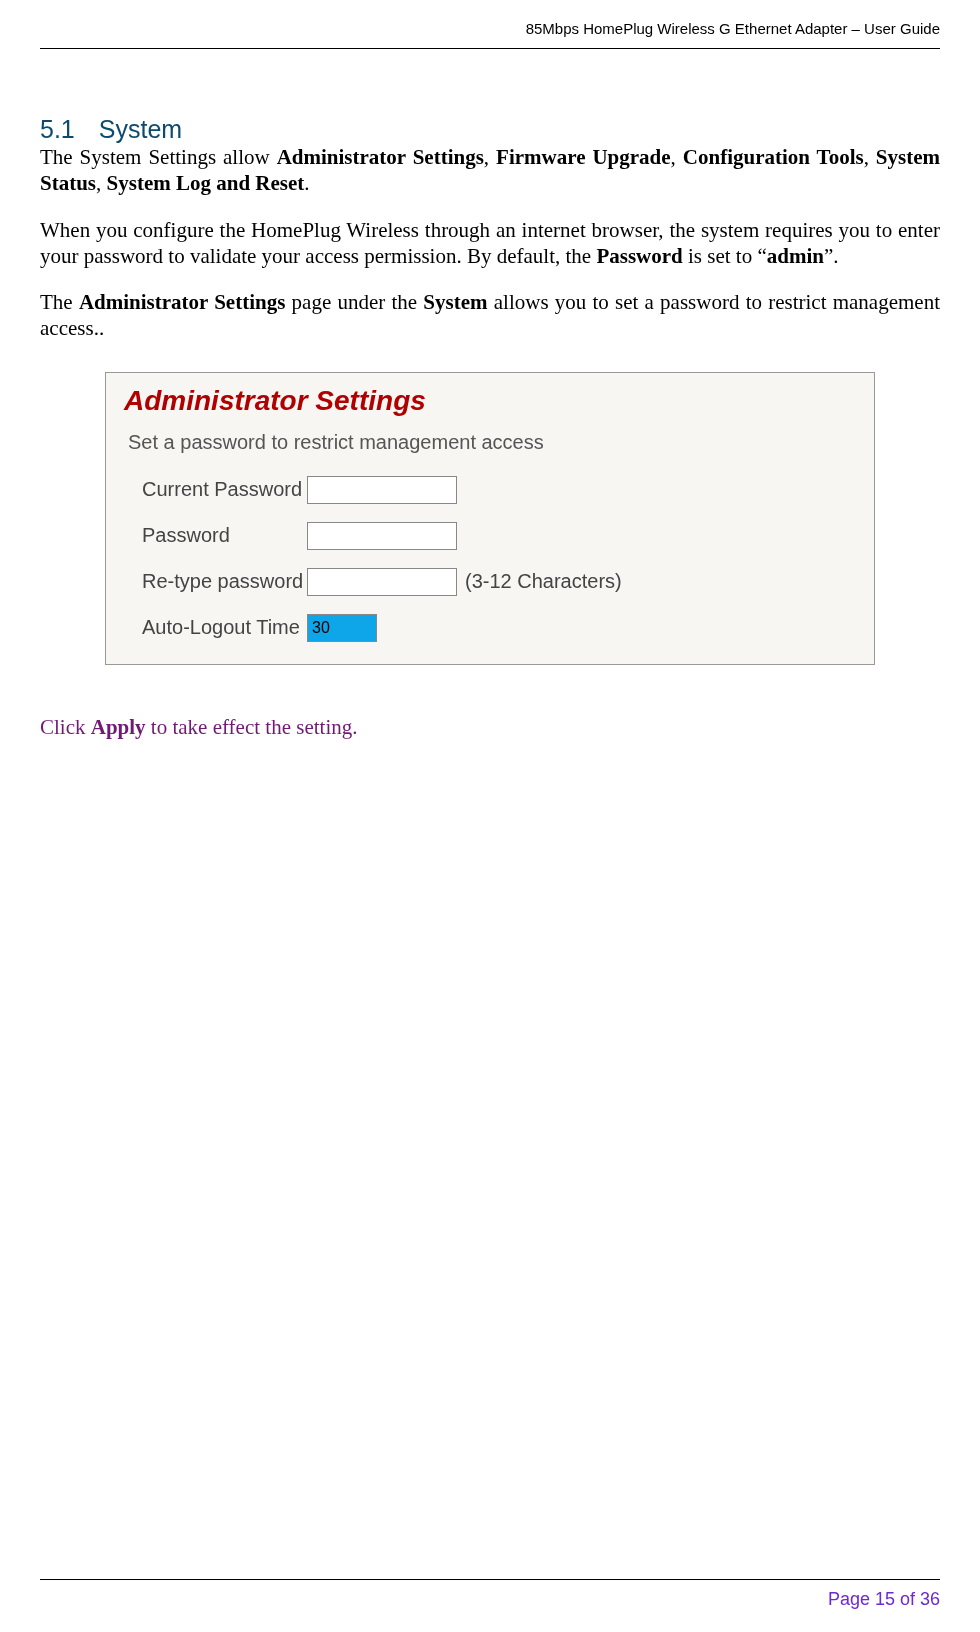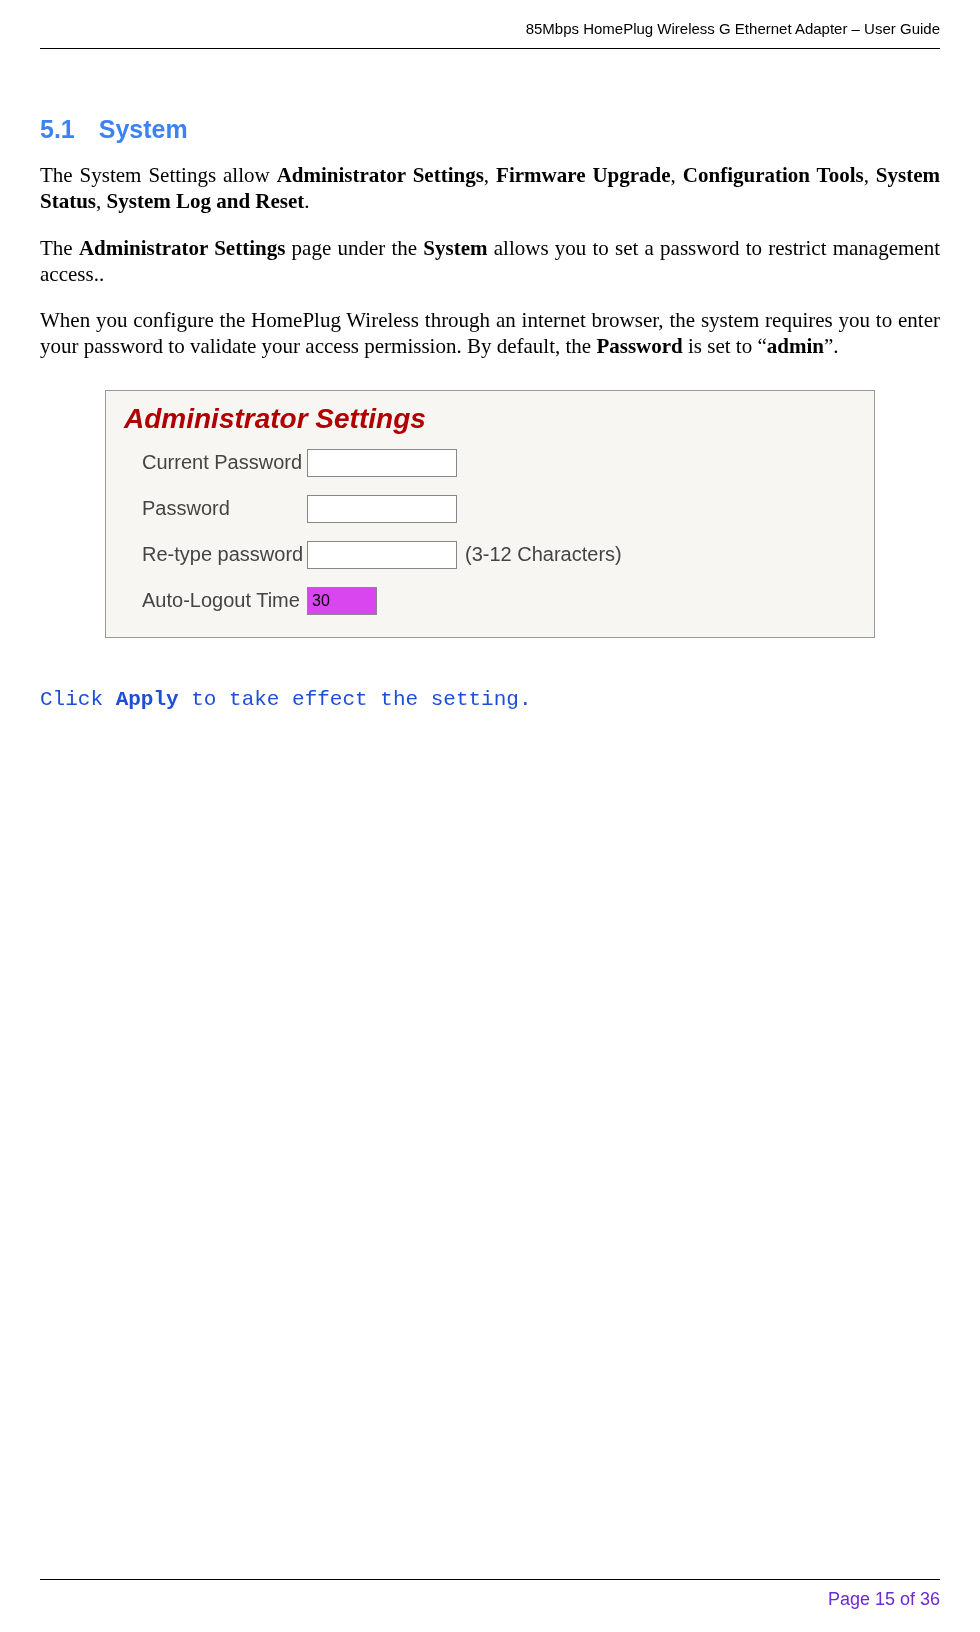--- a/index.html
+++ b/index.html
@@ -32,23 +32,23 @@
     }
     .content {
       position: absolute;
       top: 115px;
       left: 40px;
       right: 40px;
     }
     .section-heading {
       font-family: Arial, Helvetica, sans-serif;
       font-size: 25px;
-      font-weight: bold;
-      color: #3b82f6;
-      margin-bottom: 18px;
+      font-weight: normal;
+      color: #0c4a6e;
+      margin-bottom: 0;
     }
     .section-num {
       display: inline-block;
       margin-right: 24px;
     }
     .para {
       font-family: "Times New Roman", Times, serif;
       font-size: 21px;
       color: #000;
       line-height: 1.25;
@@ -116,44 +116,44 @@
       border: 1px solid #888;
       background: #fff;
       font-family: Arial, Helvetica, sans-serif;
       font-size: 16px;
       padding: 2px 4px;
     }
     .form-input-small {
       width: 70px;
       height: 28px;
       border: 1px solid #888;
-      background: #d946ef;
+      background: #0ea5e9;
       font-family: Arial, Helvetica, sans-serif;
       font-size: 16px;
       padding: 2px 4px;
     }
     .form-hint {
       font-family: Arial, Helvetica, sans-serif;
       font-size: 20px;
       color: #444;
       margin-left: 8px;
     }
     .figure-caption {
       font-family: Arial, Helvetica, sans-serif;
       font-size: 18px;
       font-weight: bold;
       font-style: italic;
       color: #003399;
       text-align: center;
       margin-top: 10px;
     }
     .apply-para {
-      font-family: Liberation Mono, monospace;
+      font-family: Liberation Serif, serif;
       font-size: 21px;
-      color: #1d4ed8;
+      color: #701a75;
       margin-top: 50px;
     }
     .footer-line {
       position: absolute;
       bottom: 52px;
       left: 40px;
       right: 40px;
       height: 1px;
       background: #000;
     }
@@ -177,31 +177,32 @@
   <div class="section-heading">
     <span class="section-num">5.1</span><span>System</span>
   </div>
 
   <p class="para">
     <span>The System Settings allow </span><span class="bold">Administrator Settings</span><span>, </span><span class="bold">Firmware Upgrade</span><span>, </span><span class="bold">Configuration Tools</span><span>, </span><span class="bold">System Status</span><span>, </span><span class="bold">System Log and Reset</span><span>.</span>
   </p>
 
 
   <p class="para">
+    <span>When you configure the HomePlug Wireless through an internet browser, the system requires you to enter your password to validate your access permission. By default, the </span><span class="bold">Password</span><span>  is set to “</span><span class="bold">admin</span><span>”.</span>
+  </p>
+
+  <p class="para">
     <span>The </span><span class="bold">Administrator Settings</span><span> page under the </span><span class="bold">System</span><span> allows you to set a password to restrict management access..</span>
-  </p>
-
-  <p class="para">
-    <span>When you configure the HomePlug Wireless through an internet browser, the system requires you to enter your password to validate your access permission. By default, the </span><span class="bold">Password</span><span>  is set to “</span><span class="bold">admin</span><span>”.</span>
   </p>
 
   <div class="figure-container">
     <div class="admin-panel">
       <div class="admin-panel-inner">
         <div class="admin-title">Administrator Settings</div>
+        <div class="admin-desc">Set a password to restrict management access</div>
 
         <div class="form-row">
           <div class="form-label">Current Password</div>
           <input class="form-input" type="text" style="">
         </div>
 
         <div class="form-row">
           <div class="form-label">Password</div>
           <input class="form-input" type="text" style="">
         </div>

